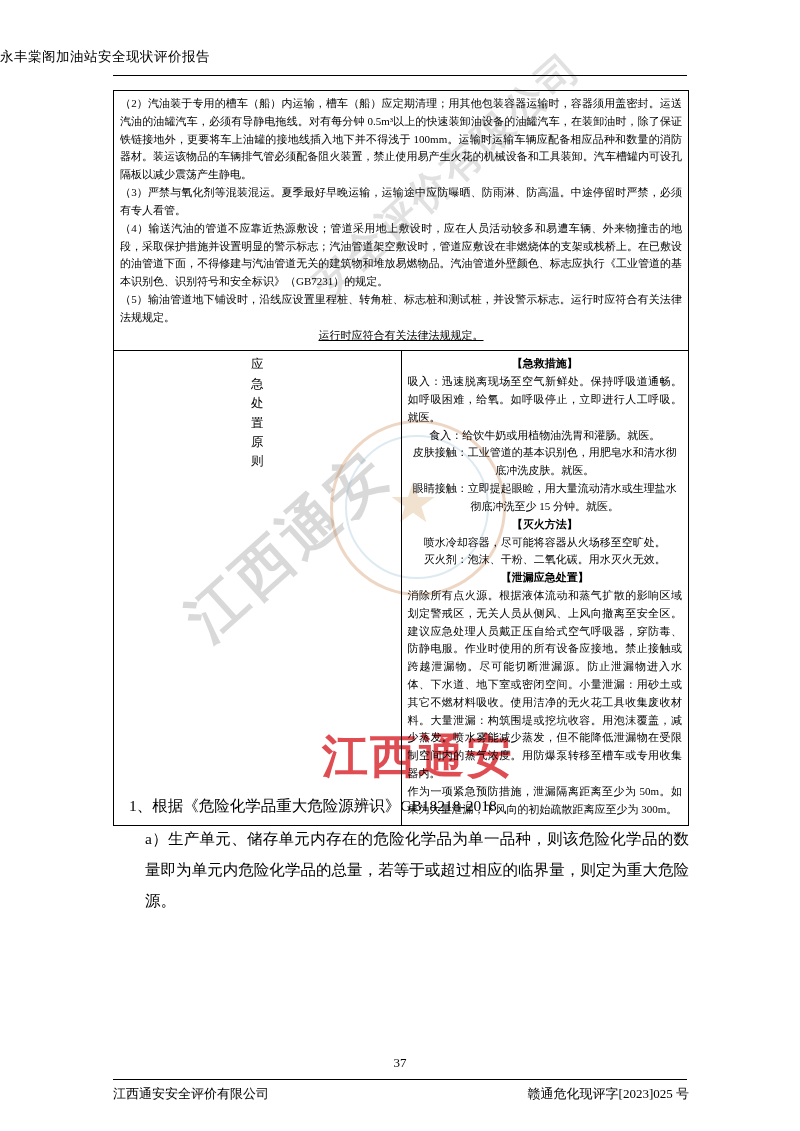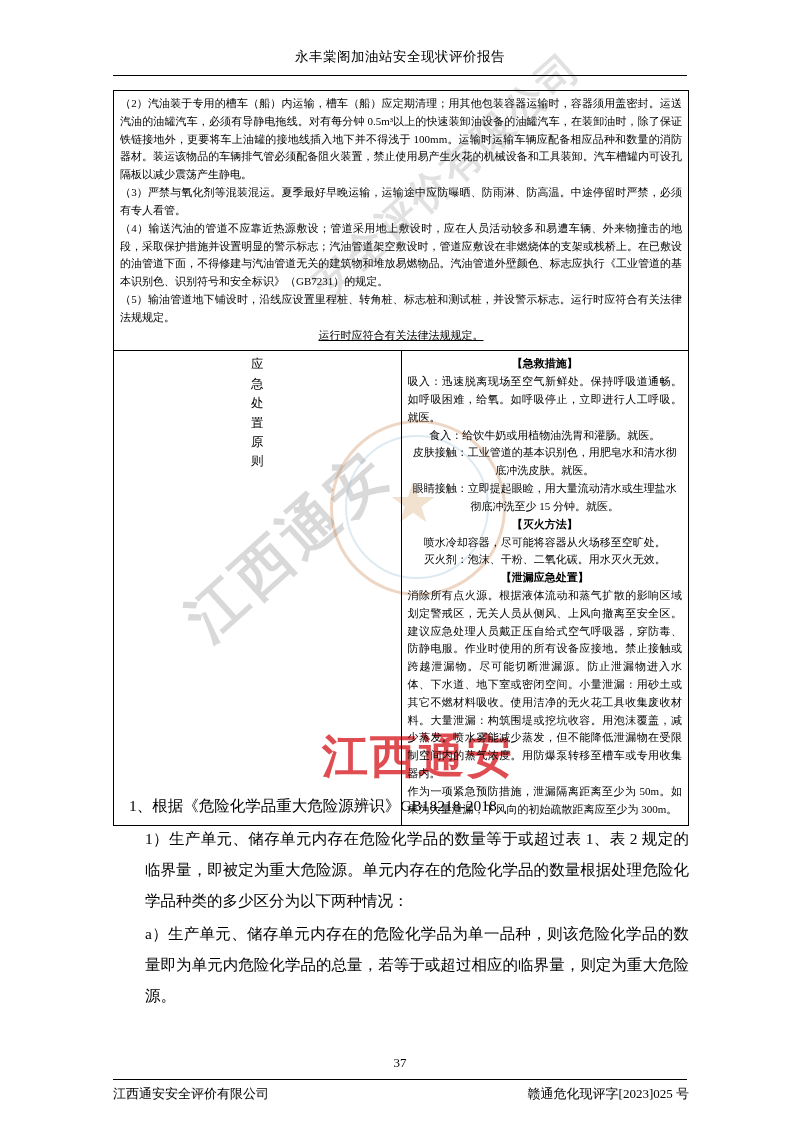--- a/index.html
+++ b/index.html
@@ -16,21 +16,20 @@
     overflow: hidden;
     font-family: "Liberation Serif", "DejaVu Serif", serif;
     color: #000;
   }
   
   .doc-header {
     position: absolute;
     top: 48px;
     left: 0;
     width: 100%;
-    text-align: center;
     font-size: 13.5px;
     letter-spacing: 0.5px;
   }
   .header-rule {
     position: absolute;
     top: 75px;
     left: 113px;
     width: 574px;
     height: 1px;
     background: #000;
@@ -243,21 +242,20 @@
           </div>
         </td>
       </tr>
     </tbody>
       </table>
   </div>
 
 
   <div class="body-block">
     <p class="indent1">1、根据《危险化学品重大危险源辨识》GB18218-2018</p>
-    <p class="indent2">1）生产单元、储存单元内存在危险化学品的数量等于或超过表 1、表 2 规定的临界量，即被定为重大危险源。单元内存在的危险化学品的数量根据处理危险化学品种类的多少区分为以下两种情况：</p>
     <p class="indent2">a）生产单元、储存单元内存在的危险化学品为单一品种，则该危险化学品的数量即为单元内危险化学品的总量，若等于或超过相应的临界量，则定为重大危险源。</p>
   </div>
 
   <div class="page-number">37</div>
   <div class="footer-rule"></div>
   <div class="footer">
     <span>江西通安安全评价有限公司</span>
     <span>赣通危化现评字[2023]025 号</span>
   </div>
 

